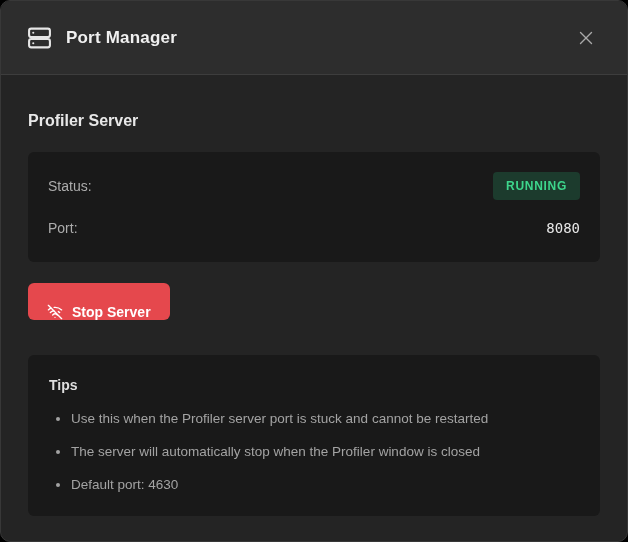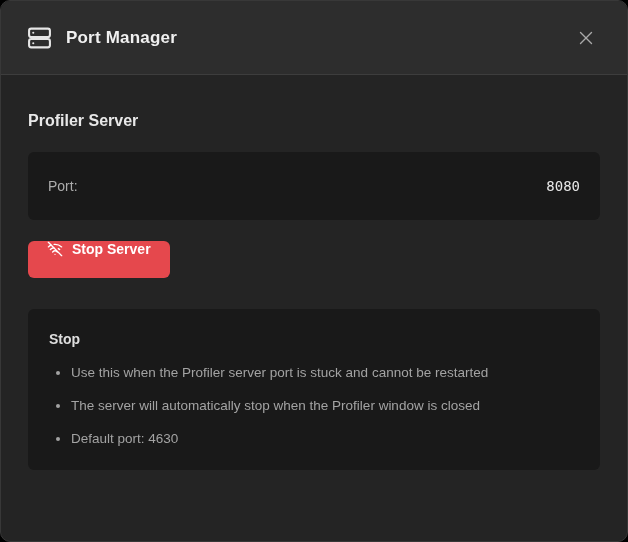--- a/index.html
+++ b/index.html
@@ -61,21 +61,21 @@
     border-radius: 6px;
   }
 
   .status-panel { padding: 20px; }
   .status-row {
     display: flex;
     align-items: center;
     justify-content: space-between;
     height: 28px;
   }
-  .status-row + .status-row { margin-top: 0; }
+  .status-row + .status-row { margin-top: 14px; }
   .field-label { font-size: 14px; color: #acacac; }
 
   .badge {
     display: inline-block;
     height: 28px;
     line-height: 28px;
     padding: 0 13px;
     border-radius: 4px;
     background: #1c3b2d;
     color: #3dd68c;
@@ -96,21 +96,21 @@
     height: 37px;
     padding: 0 19px;
     border: none;
     border-radius: 6px;
     background: #e5484d;
     color: #ffffff;
     font-family: "Liberation Sans", sans-serif;
     font-size: 14px;
     font-weight: 700;
     display: inline-flex;
-    align-items: flex-start;
+    align-items: flex-end;
     gap: 9px;
     cursor: pointer;
   }
 
   .tips-panel { margin-top: 31px; padding: 21px; }
   .tips-title {
     font-size: 14px;
     font-weight: 700;
     color: #dedede;
     line-height: 18px;
@@ -152,20 +152,24 @@
       </span>
     </button>
   </div>
 
   <div class="dialog-body">
 
     <h2 class="section-title">Profiler Server</h2>
 
     <div class="panel status-panel">
       <div class="status-row">
+        <span class="field-label">Status:</span>
+        <span class="badge">RUNNING</span>
+      </div>
+      <div class="status-row">
         <span class="field-label">Port:</span>
         <span class="mono-value">8080</span>
       </div>
     </div>
 
     <button class="stop-btn">
       <span style="display:flex;">
         <svg width="16" height="16" viewBox="0 0 24 24" fill="none" stroke="currentColor" stroke-width="2" stroke-linecap="round" stroke-linejoin="round">
           <path d="M12 20h.01"></path>
           <path d="M8.5 16.429a5 5 0 0 1 7 0"></path>
@@ -173,21 +177,21 @@
           <path d="M19 12.859a10 10 0 0 0-2.007-1.523"></path>
           <path d="M2 8.82a15 15 0 0 1 4.177-2.643"></path>
           <path d="M22 8.82a15 15 0 0 0-11.288-3.764"></path>
           <path d="m2 2 20 20"></path>
         </svg>
       </span>
       <span>Stop Server</span>
     </button>
 
     <div class="panel tips-panel">
-      <h3 class="tips-title">Stop</h3>
+      <h3 class="tips-title">Tips</h3>
       <ul class="tips-list">
         <li>Use this when the Profiler server port is stuck and cannot be restarted</li>
         <li>The server will automatically stop when the Profiler window is closed</li>
         <li>Default port: 4630</li>
       </ul>
     </div>
 
   </div>
 </div>
 

